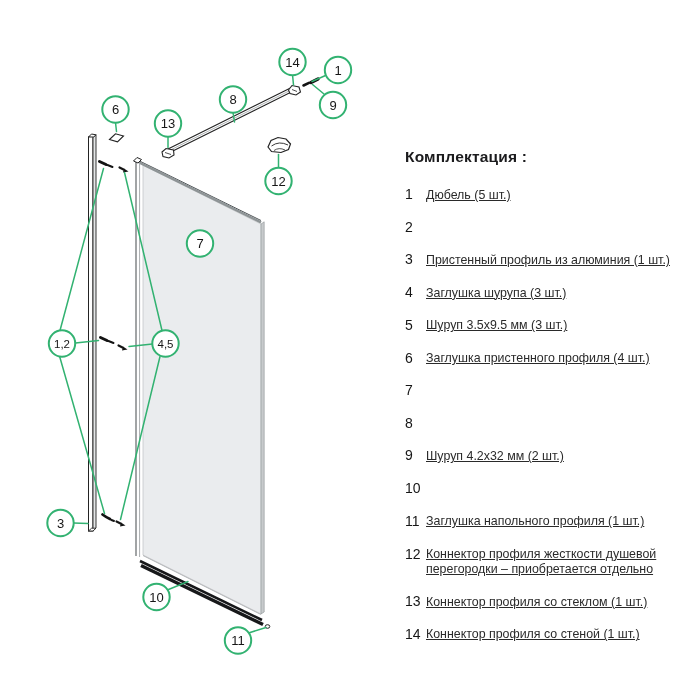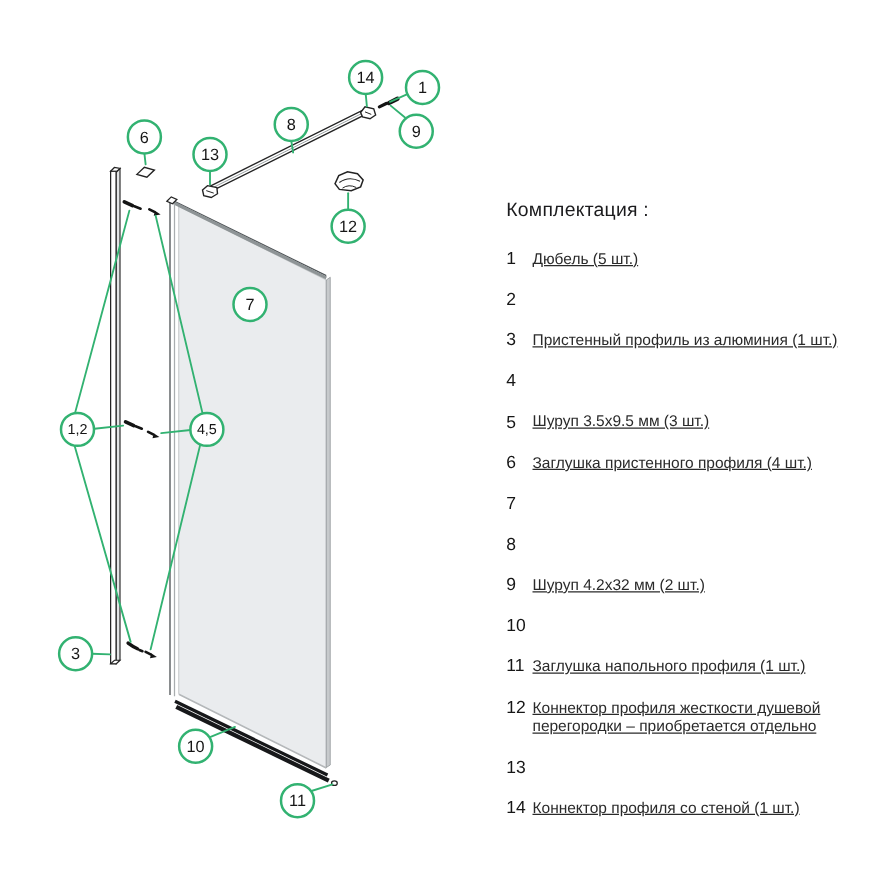--- a/index.html
+++ b/index.html
@@ -2,21 +2,21 @@
 <html><head>
 <meta charset="utf-8">
 <style>
   html,body{margin:0;padding:0;}
   body{
     width:700px;height:700px;background:#ffffff;position:relative;overflow:hidden;
     font-family:"Liberation Sans",sans-serif;color:#1c1c1e;
   }
   .diagram-wrap{position:absolute;left:0;top:0;width:400px;height:700px;}
   .parts-panel{position:absolute;left:405px;top:148px;width:275px;}
-  .panel-title{font-size:15.5px;font-weight:400;letter-spacing:.2px;color:#1b1b1d;margin:12px 0 20px 0;}
+  .panel-title{font-size:15.5px;font-weight:700;letter-spacing:.2px;color:#1b1b1d;margin:0 0 20px 0;}
   .item-row{display:flex;align-items:flex-start;margin-bottom:16.5px;}
   .item-num{width:21px;flex:0 0 21px;font-size:14px;font-weight:500;color:#161616;line-height:16px;}
   .item-label{font-size:12.4px;font-weight:400;color:#2a2a2a;line-height:14.8px;padding-top:1.5px;white-space:nowrap;text-decoration:underline;}
   .item-row.wrap .item-label{white-space:normal;width:232px;}
   svg text.callout-num{font-family:"Liberation Sans",sans-serif;font-size:13px;fill:#161616;}
   svg text.callout-num.small{font-size:11.5px;}
 </style>
 </head>
 <body>
 
@@ -176,20 +176,21 @@
   </div>
   <div class="item-row">
     <span class="item-num">2</span>
   </div>
   <div class="item-row">
     <span class="item-num">3</span>
     <span class="item-label">Пристенный профиль из алюминия (1 шт.)</span>
   </div>
   <div class="item-row">
     <span class="item-num">4</span>
+    <span class="item-label">Заглушка шурупа (3 шт.)</span>
   </div>
   <div class="item-row">
     <span class="item-num">5</span>
     <span class="item-label">Шуруп 3.5x9.5 мм (3 шт.)</span>
   </div>
   <div class="item-row">
     <span class="item-num">6</span>
     <span class="item-label">Заглушка пристенного профиля (4 шт.)</span>
   </div>
   <div class="item-row">
@@ -208,18 +209,19 @@
   <div class="item-row">
     <span class="item-num">11</span>
     <span class="item-label">Заглушка напольного профиля (1 шт.)</span>
   </div>
   <div class="item-row wrap">
     <span class="item-num">12</span>
     <span class="item-label">Коннектор профиля жесткости душевой перегородки – приобретается отдельно</span>
   </div>
   <div class="item-row">
     <span class="item-num">13</span>
+    <span class="item-label">Коннектор профиля со стеклом (1 шт.)</span>
   </div>
   <div class="item-row">
     <span class="item-num">14</span>
     <span class="item-label">Коннектор профиля со стеной (1 шт.)</span>
   </div>
 </div>
 
 </body></html>

